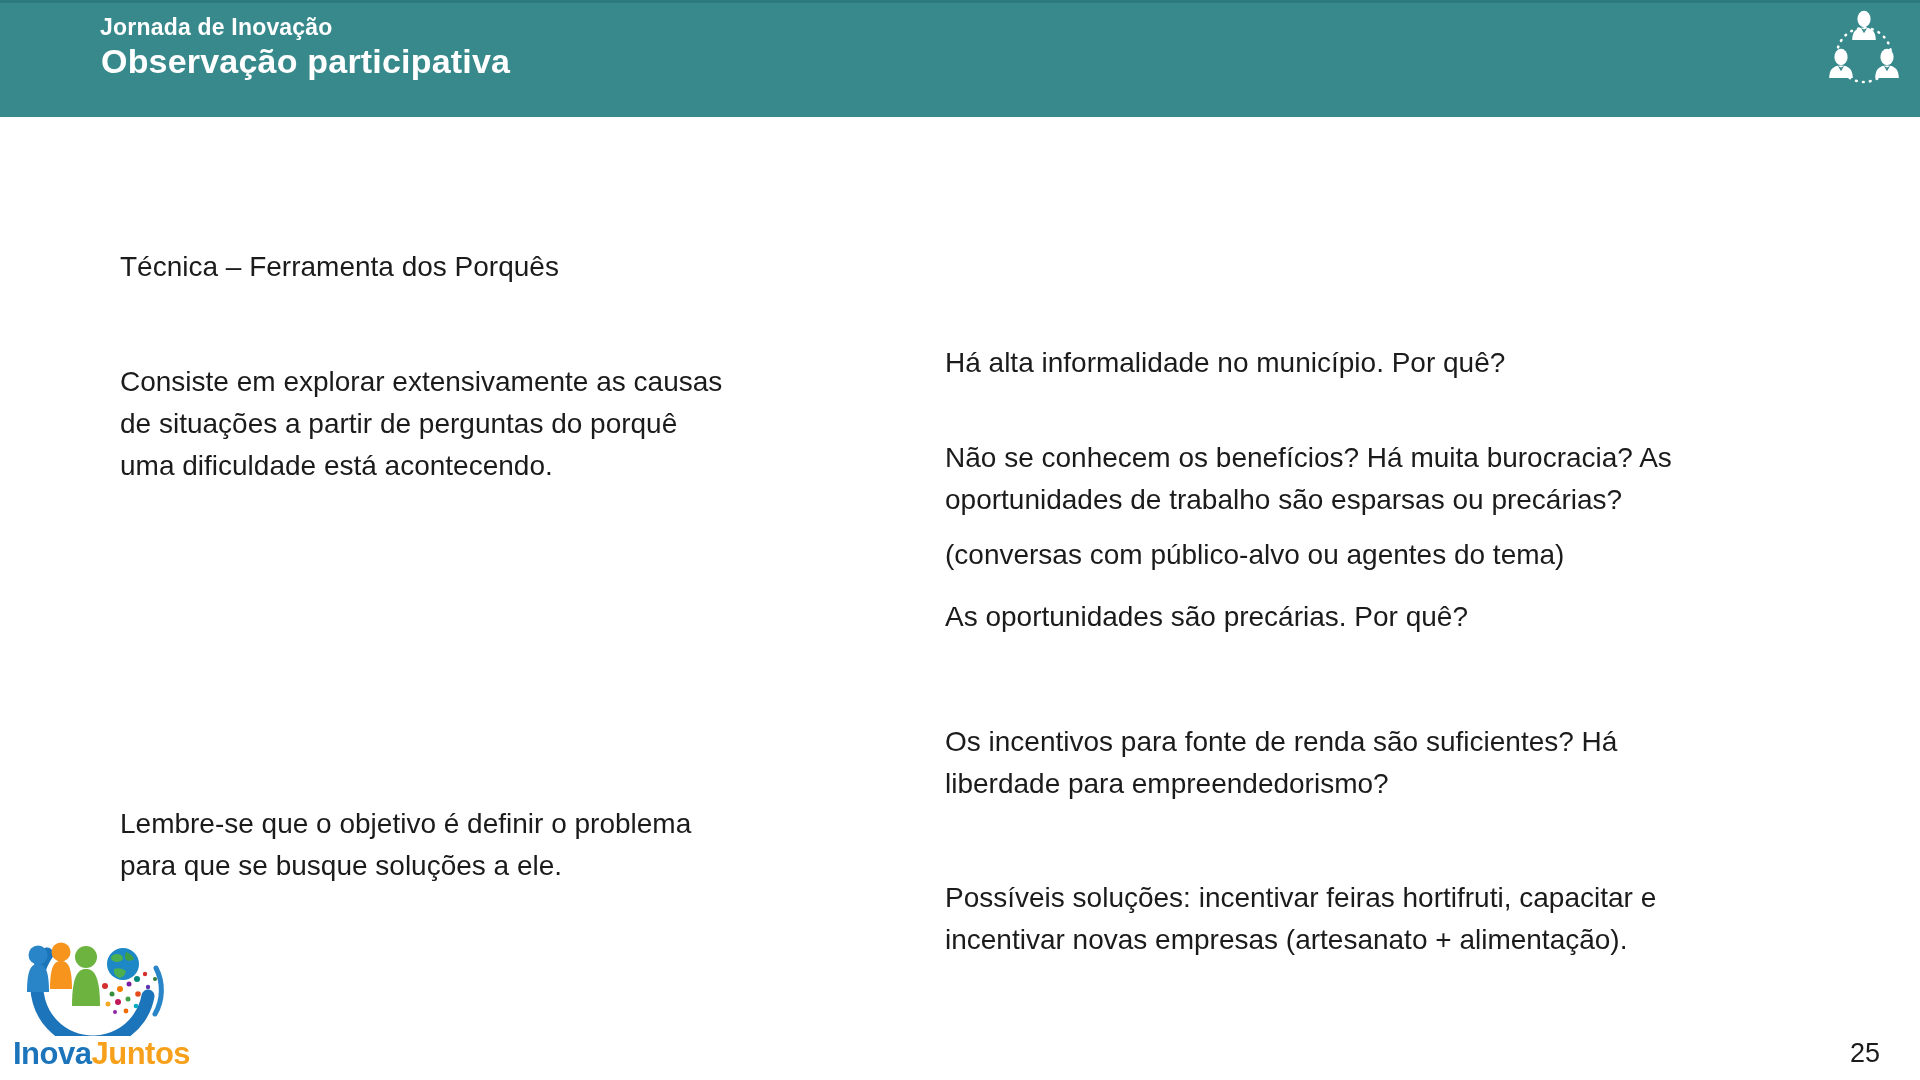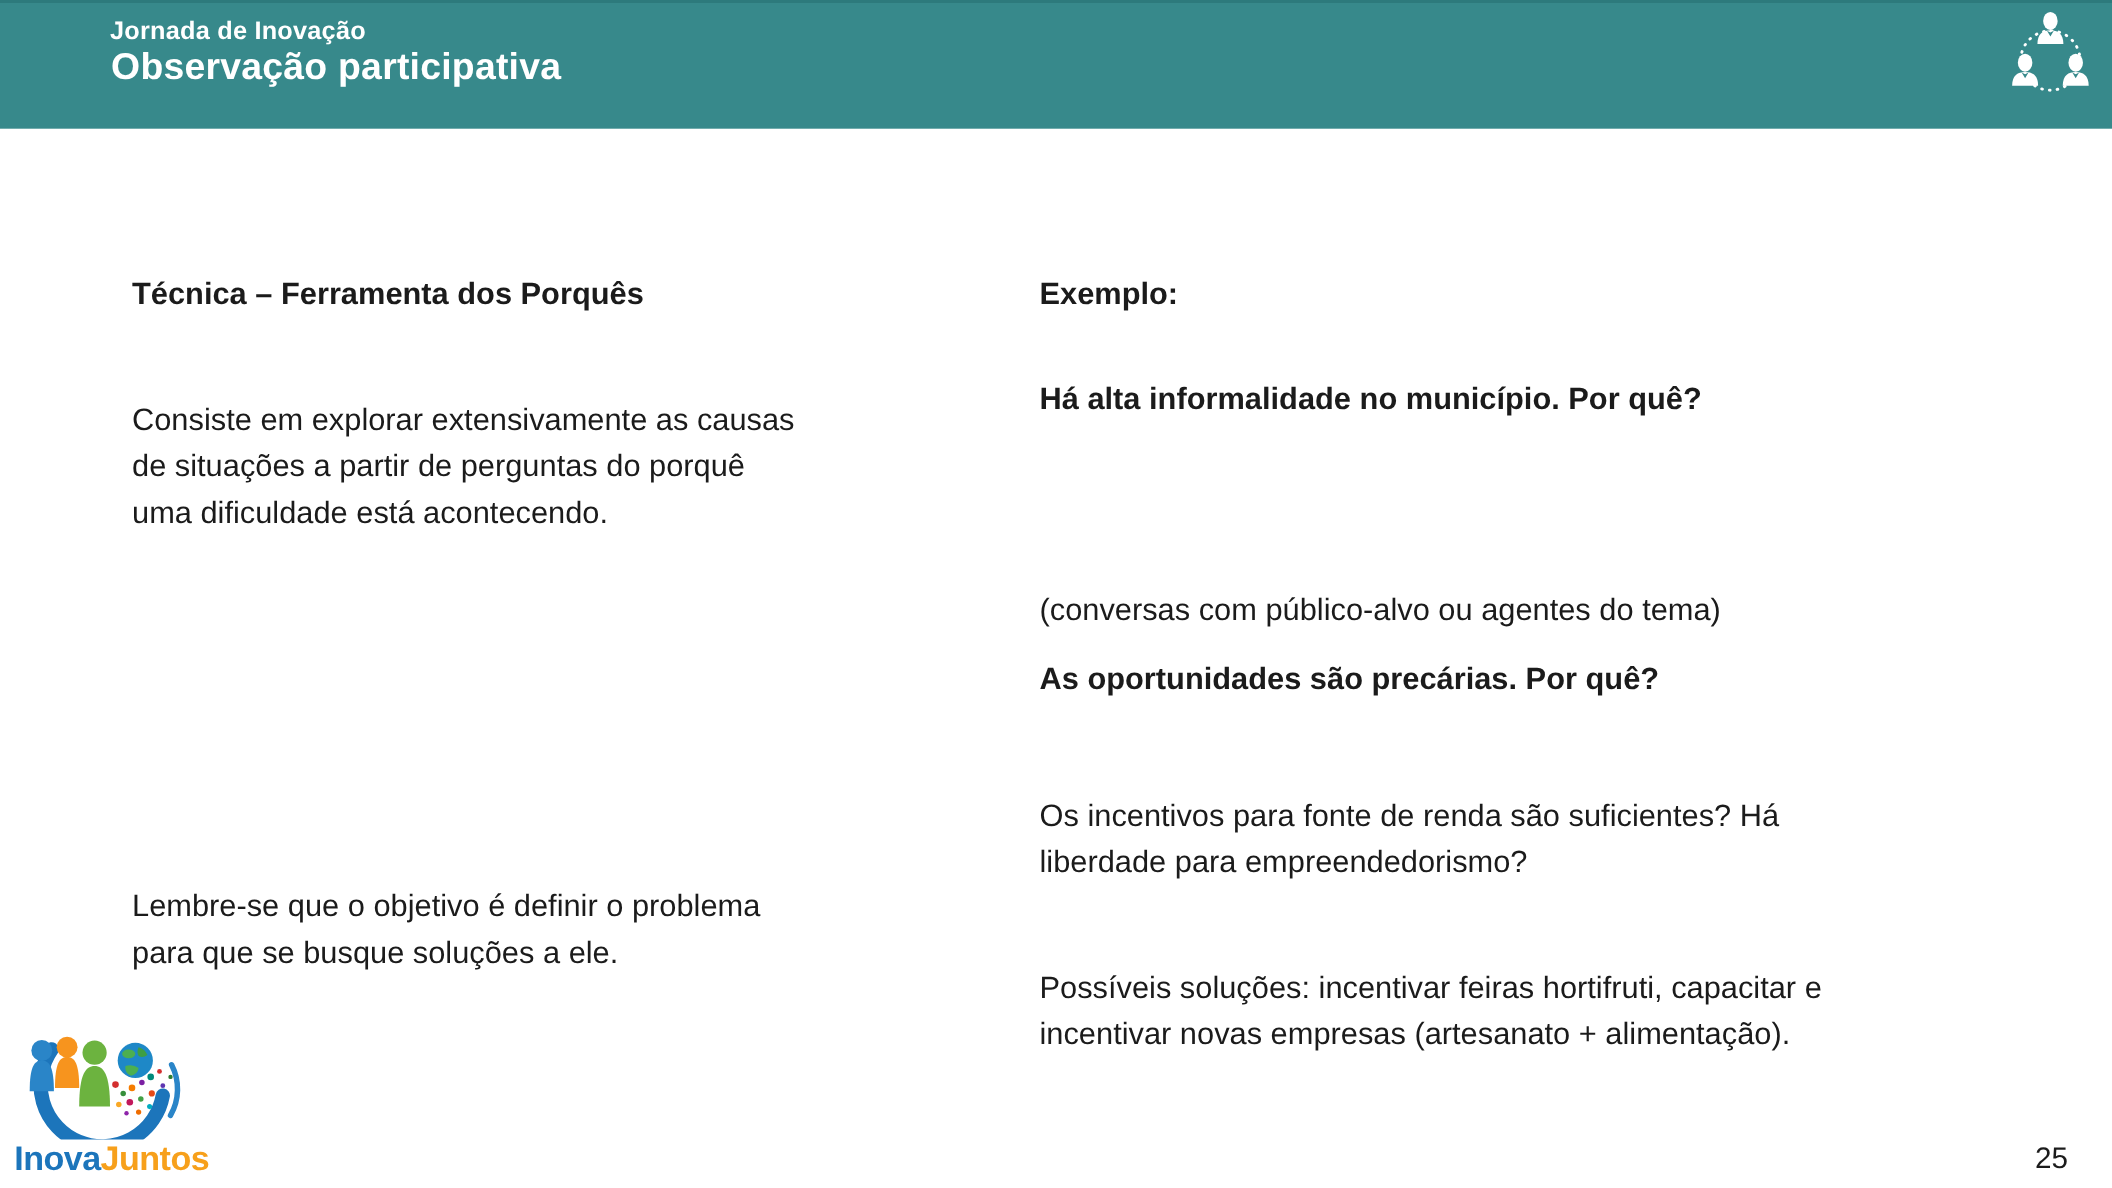--- a/index.html
+++ b/index.html
@@ -44,21 +44,21 @@
     width: 92px; height: 92px;
   }
   
   .txt {
     position: absolute;
     font-size: 28px;
     line-height: 42px;
     color: #1b1b1b;
     white-space: pre-line;
   }
-  .bold { font-weight: bold; }
+  .bold { font-weight: normal; }
   .left-col  { left: 120px; width: 730px; }
   .right-col { left: 945px; width: 880px; }
   
   .logo-graphic {
     position: absolute;
     left: 8px; top: 934px;
     width: 170px; height: 102px;
   }
   .logo-wordmark {
     position: absolute;
@@ -101,22 +101,23 @@
     </svg>
   </div>
 
   <div class="txt left-col bold" style="top:246px">Técnica – Ferramenta dos Porquês</div>
   <div class="txt left-col" style="top:361px">Consiste em explorar extensivamente as causas
 de situações a partir de perguntas do porquê
 uma dificuldade está acontecendo.</div>
   <div class="txt left-col" style="top:803px">Lembre-se que o objetivo é definir o problema
 para que se busque soluções a ele.</div>
 
-  <div class="txt right-col bold" style="top:246px">Exemplo:</div>
   <div class="txt right-col bold" style="top:342px">Há alta informalidade no município. Por quê?</div>
+  <div class="txt right-col" style="top:437px">Não se conhecem os benefícios? Há muita burocracia? As
+oportunidades de trabalho são esparsas ou precárias?</div>
   <div class="txt right-col" style="top:534px">(conversas com público-alvo ou agentes do tema)</div>
   <div class="txt right-col bold" style="top:596px">As oportunidades são precárias. Por quê?</div>
   <div class="txt right-col" style="top:721px">Os incentivos para fonte de renda são suficientes? Há
 liberdade para empreendedorismo?</div>
   <div class="txt right-col" style="top:877px">Possíveis soluções: incentivar feiras hortifruti, capacitar e
 incentivar novas empresas (artesanato + alimentação).</div>
 
   <svg class="logo-graphic" viewBox="0 0 170 102" aria-hidden="true">
 
     <path d="M39,20 A56,56 0 1 0 140,62" fill="none" stroke="#1c75bb" stroke-width="13" stroke-linecap="round"></path>

